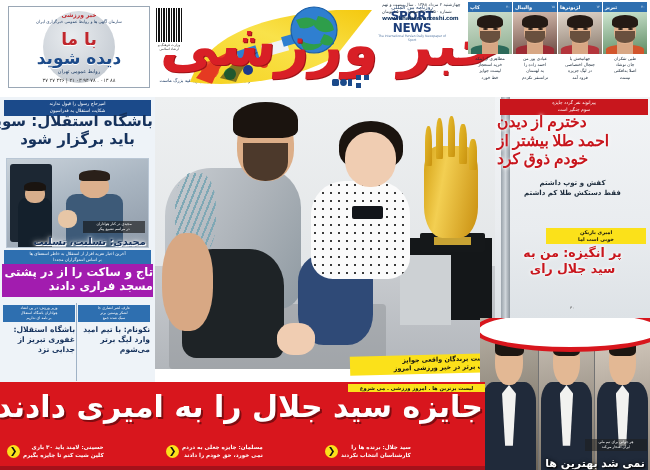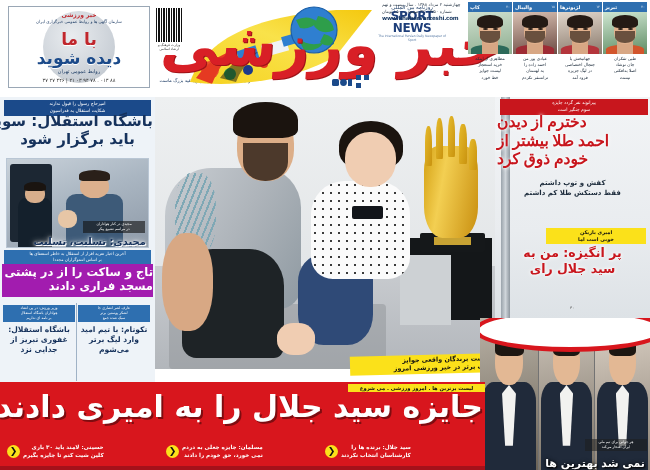--- a/index.html
+++ b/index.html
@@ -101,21 +101,21 @@
     color:#fff;font-size:3.6px;line-height:1.4;padding:1px 2px;box-sizing:border-box;text-align:center;}
   #lc-photo-title{position:absolute;right:2px;bottom:0px;font-size:10px;font-weight:bold;color:#16325c;
     text-shadow:0 0 3px #fff,0 0 6px #fff,1px 1px 0 #fff;letter-spacing:-.6px;white-space:nowrap;margin-left:48px;}
   #lc-bar2{left:4px;top:250px;width:147px;background:#2e6fb0;color:#fff;font-size:4.2px;
     line-height:1.45;text-align:center;padding:1px 2px;box-sizing:border-box;}
   #lc-head2{left:2px;top:264px;width:151px;background:#a21caf;padding:2px 0 3px;box-sizing:border-box;text-align:right;}
   .lc-h2-line{font-size:11.5px;font-weight:bold;color:#ffffff;line-height:1.2;letter-spacing:-.5px;white-space:nowrap;}
   #lc-twocol{left:3px;top:305px;width:149px;height:74px;display:flex;flex-direction:row-reverse;gap:3px;}
   .lc-mini{width:72px;}
   .lc-mini-bar{background:#2e6fb0;color:#fff;font-size:3.6px;line-height:1.4;text-align:center;padding:1px;box-sizing:border-box;}
-  .lc-mini-txt{font-size:7.6px;font-weight:bold;color:#16325c;line-height:1.28;text-align:center;padding-top:3px;letter-spacing:-.3px;}
+  .lc-mini-txt{font-size:7.6px;font-weight:bold;color:#16325c;line-height:1.28;padding-top:3px;letter-spacing:-.3px;}
   .lc-mini-txt div{white-space:nowrap;}
   #lc-div{left:76px;top:303px;width:1px;height:78px;background:#9fb2c6;}
 
   
   #centerphoto{left:155px;top:97px;width:340px;height:272px;overflow:hidden;
     background:linear-gradient(180deg,#e6e8ea 0%,#dfe2e5 55%,#cfd3d6 100%);}
   #cp-wall{position:absolute;left:0;top:0;width:100%;height:62%;
     background:linear-gradient(180deg,#eef0f1 0%,#e3e6e8 100%);}
   #cp-floor{position:absolute;left:0;top:62%;width:100%;height:38%;
     background:linear-gradient(180deg,#c9ccd0 0%,#b2b6bb 100%);}

